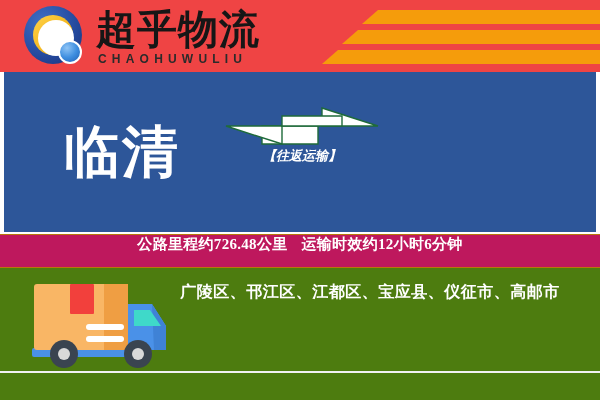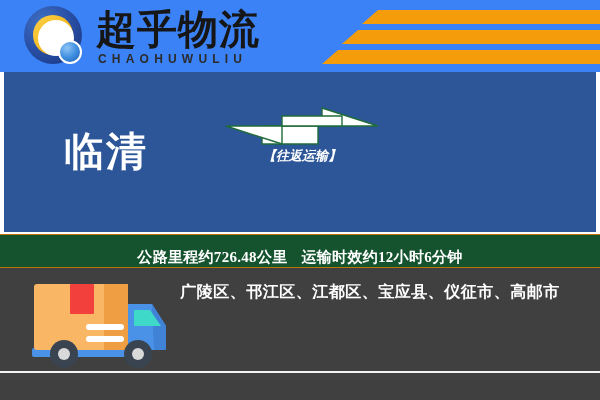--- a/index.html
+++ b/index.html
@@ -12,21 +12,21 @@
   .banner {
     position: relative;
     width: 600px; height: 400px;
     background: #ffffff;
   }
 
   
   .header {
     position: absolute; left: 0; top: 0;
     width: 600px; height: 72px;
-    background: #3b82f6;
+    background: #ef4444;
     overflow: hidden;
   }
   .logo-wrap {
     position: absolute; left: 24px; top: 6px;
     display: flex; align-items: flex-start;
   }
   .logo-mark {
     position: relative;
     width: 62px; height: 62px;
     flex: 0 0 auto;
@@ -84,21 +84,21 @@
   
   .route-panel {
     position: absolute; left: 4px; top: 72px;
     width: 592px; height: 160px;
     background: #2d5699;
   }
   .city {
     position: absolute; top: 50%;
     transform: translateY(-50%);
     font-family: "Liberation Serif", serif;
-    font-size: 40px; font-weight: bold;
+    font-size: 56px; font-weight: bold;
     color: #ffffff;
     letter-spacing: 2px;
     white-space: nowrap;
     line-height: 56px;
   }
   .city-origin { left: 60px; }
   .city-dest   { left: 385px; }
 
   .route-mid {
     position: absolute; left: 218px; top: 34px;
@@ -113,39 +113,39 @@
     line-height: 18px;
   }
   .mid-top { margin-bottom: 2px; }
   .arrows { width: 160px; height: 40px; display: block; }
   .mid-bottom { margin-top: 1px; font-style: italic; }
 
   
   .info-bar {
     position: absolute; left: 0; top: 234px;
     width: 600px; height: 34px;
-    background: #14532d;
+    background: #be185d;
     border-top: 1px solid #b9770a;
     border-bottom: 1px solid #b9770a;
-    display: flex; align-items: flex-end; justify-content: center;
+    display: flex; align-items: flex-start; justify-content: center;
   }
   .info-bar-text {
     font-family: "Liberation Serif", serif;
     font-size: 15px; font-weight: bold;
     color: #ffffff;
     white-space: nowrap;
     letter-spacing: 0.3px;
   }
   .info-gap { display: inline-block; width: 14px; }
 
   
   .bottom-panel {
     position: absolute; left: 0; top: 268px;
     width: 600px; height: 132px;
-    background: #404040;
+    background: #4d7c0f;
     overflow: hidden;
   }
   .districts {
     position: absolute; left: 150px; top: 14px;
     width: 440px;
     font-family: "Liberation Serif", serif;
     font-size: 16px; font-weight: bold;
     color: #ffffff;
     text-align: center;
     white-space: nowrap;

